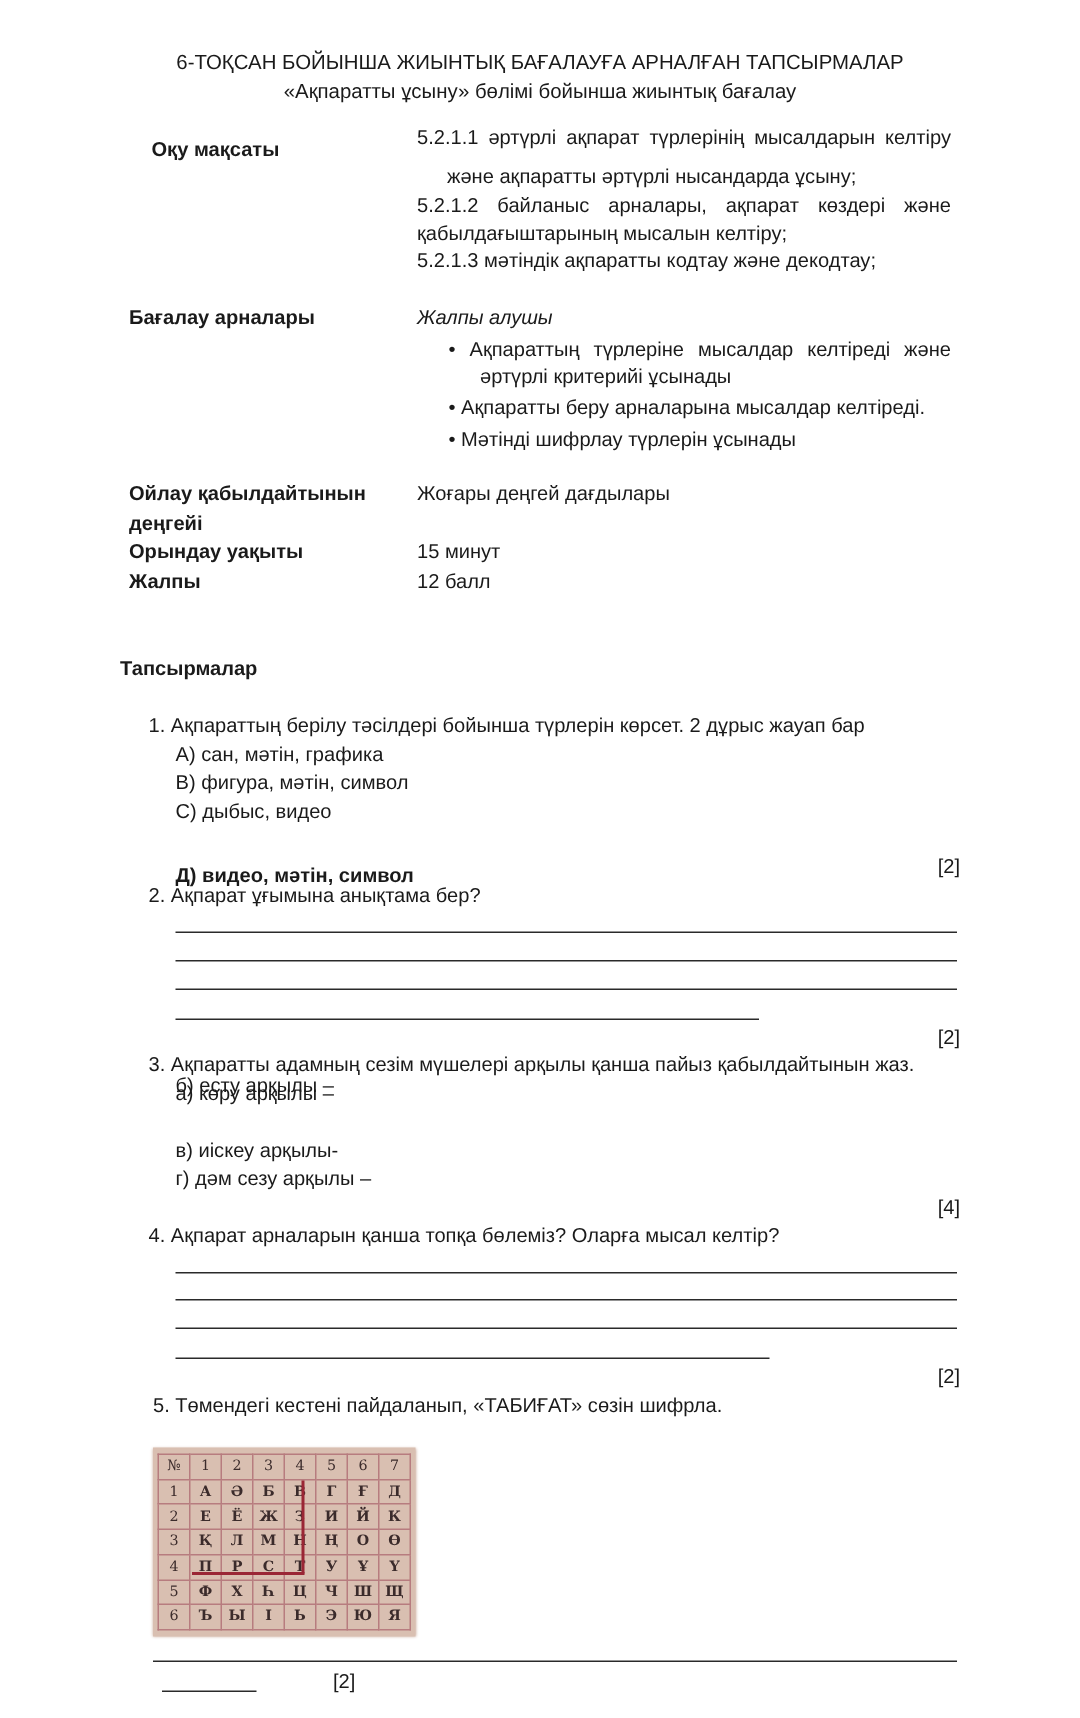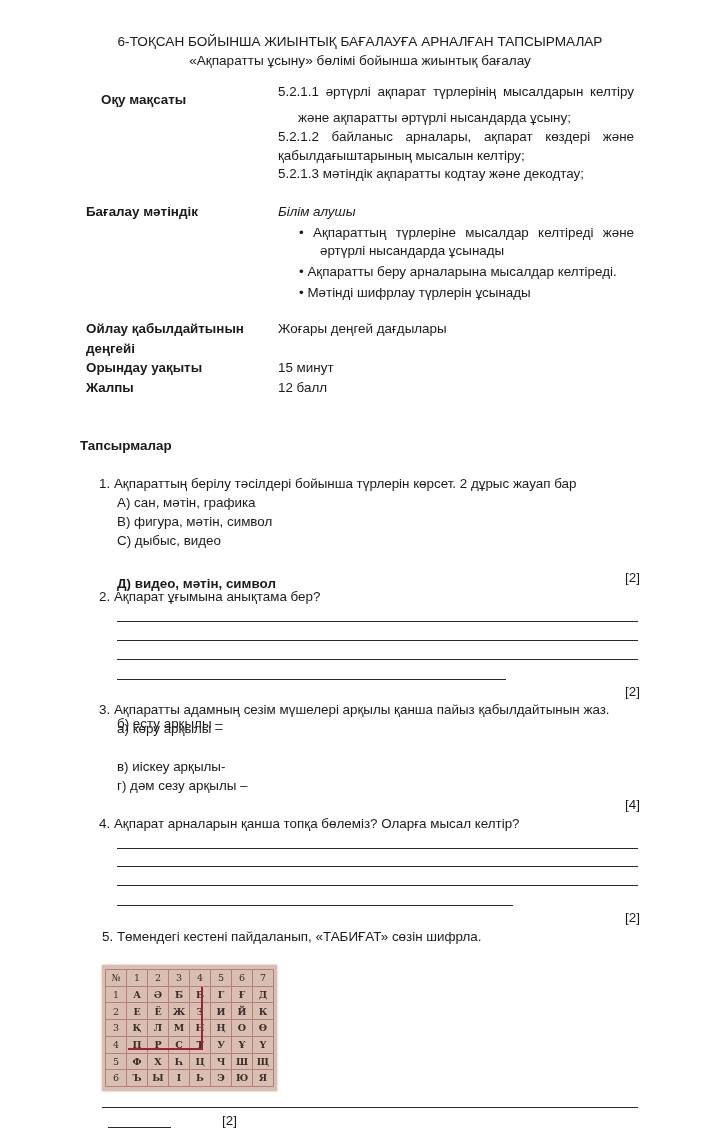--- a/index.html
+++ b/index.html
@@ -46,25 +46,25 @@
 
 <div class="abs bold" style="left:86px; top:92px;margin-left:15px;">Оқу мақсаты</div>
 <div>
   <div class="abs just" style="left:278px; top:84px; width:356px;">5.2.1.1 әртүрлі ақпарат түрлерінің мысалдарын келтіру</div>
   <div class="abs" style="left:278px; top:110px;margin-left:20px;">және ақпаратты әртүрлі нысандарда ұсыну;</div>
   <div class="abs just" style="left:278px; top:129px; width:356px;">5.2.1.2 байланыс арналары, ақпарат көздері және</div>
   <div class="abs" style="left:278px; top:148px;">қабылдағыштарының мысалын келтіру;</div>
   <div class="abs" style="left:278px; top:166px;">5.2.1.3 мәтіндік ақпаратты кодтау және декодтау;</div>
 </div>
 
-<div class="abs bold" style="left:86px; top:204px;">Бағалау мәтіндік</div>
-<div class="abs ital" style="left:278px; top:204px;">Білім алушы</div>
+<div class="abs bold" style="left:86px; top:204px;">Бағалау арналары</div>
+<div class="abs ital" style="left:278px; top:204px;">Жалпы алушы</div>
 <div>
   <div class="abs just" style="left:299px; top:225px; width:335px;">• Ақпараттың түрлеріне мысалдар келтіреді және</div>
-  <div class="abs" style="left:320px; top:243px;">әртүрлі нысандарда ұсынады</div>
+  <div class="abs" style="left:320px; top:243px;">әртүрлі критерийі ұсынады</div>
   <div class="abs" style="left:299px; top:264px;">• Ақпаратты беру арналарына мысалдар келтіреді.</div>
   <div class="abs" style="left:299px; top:285px;">• Мәтінді шифрлау түрлерін ұсынады</div>
 </div>
 
 <div class="abs bold" style="left:86px; top:321px;">Ойлау қабылдайтынын</div>
 <div class="abs bold" style="left:86px; top:341px;">деңгейі</div>
 <div class="abs" style="left:278px; top:321px;">Жоғары деңгей дағдылары</div>
 
 <div class="abs bold" style="left:86px; top:360px;">Орындау уақыты</div>
 <div class="abs" style="left:278px; top:360px;">15 минут</div>

